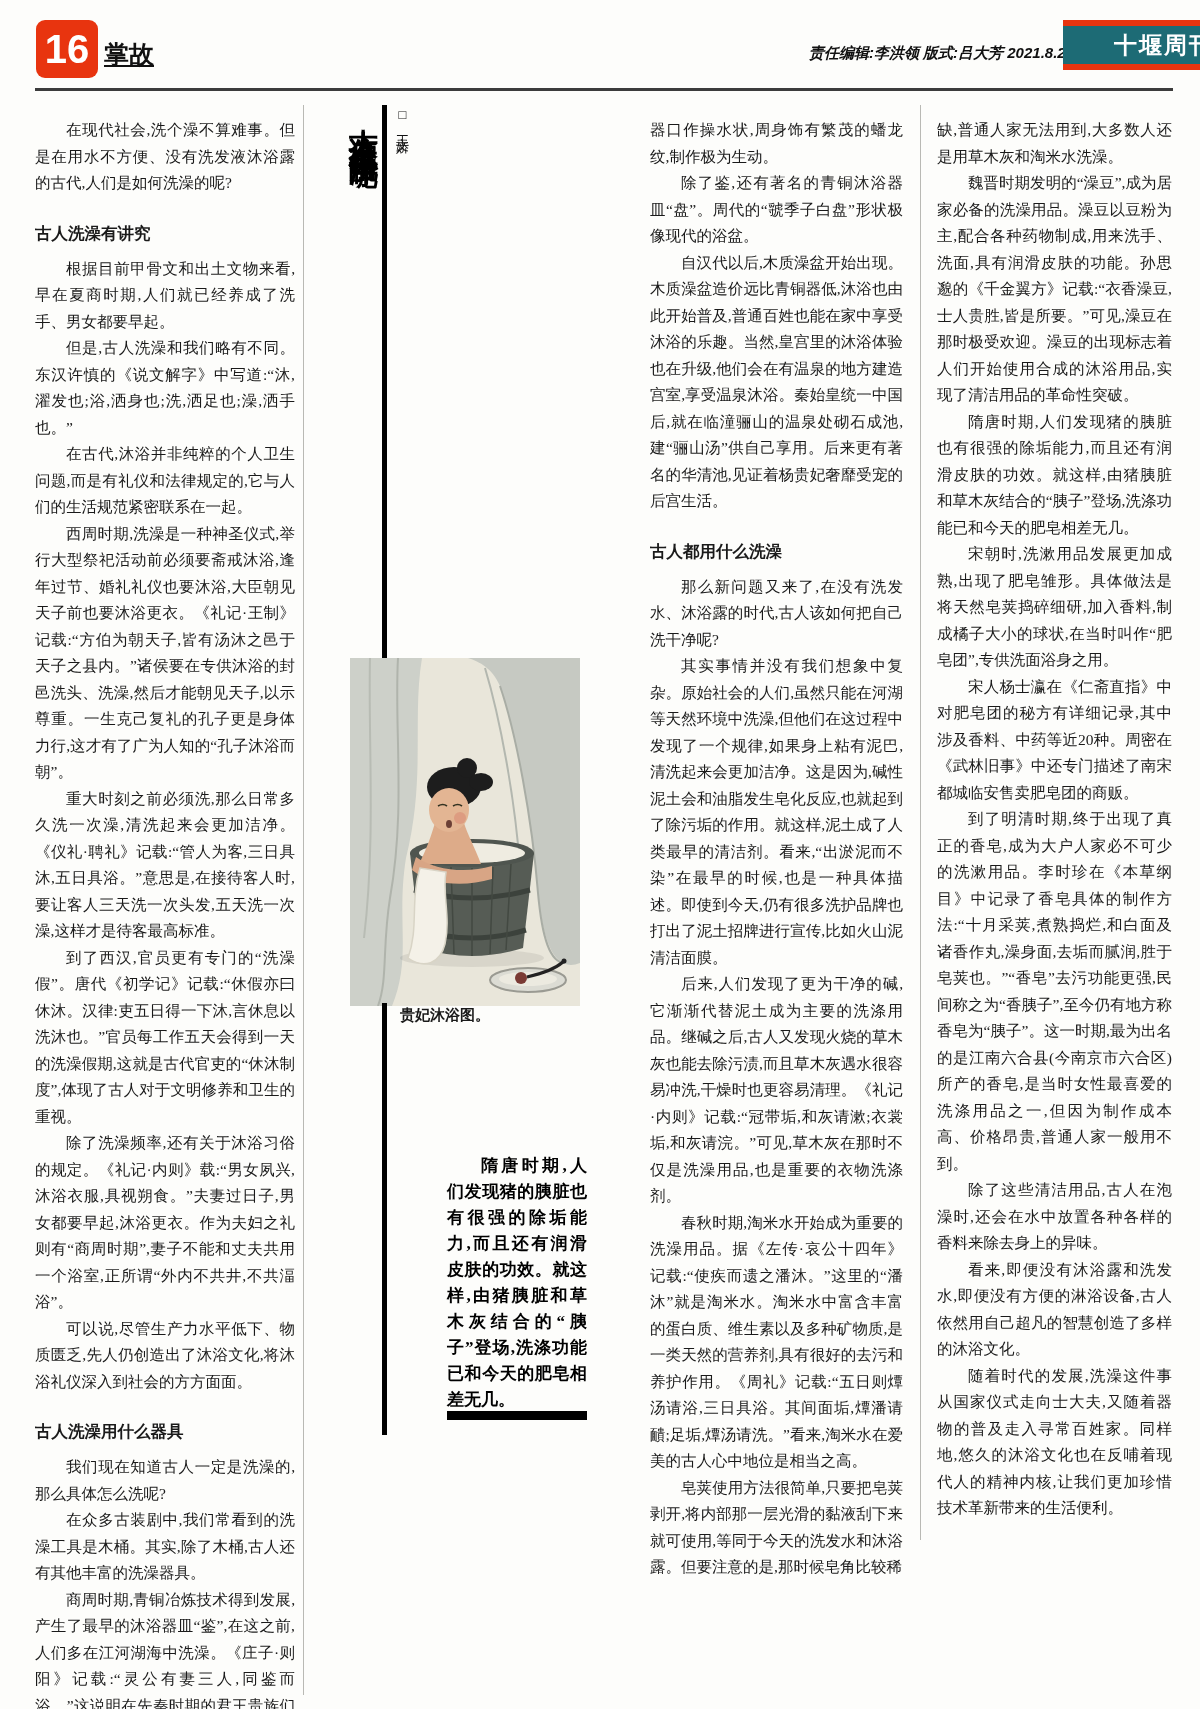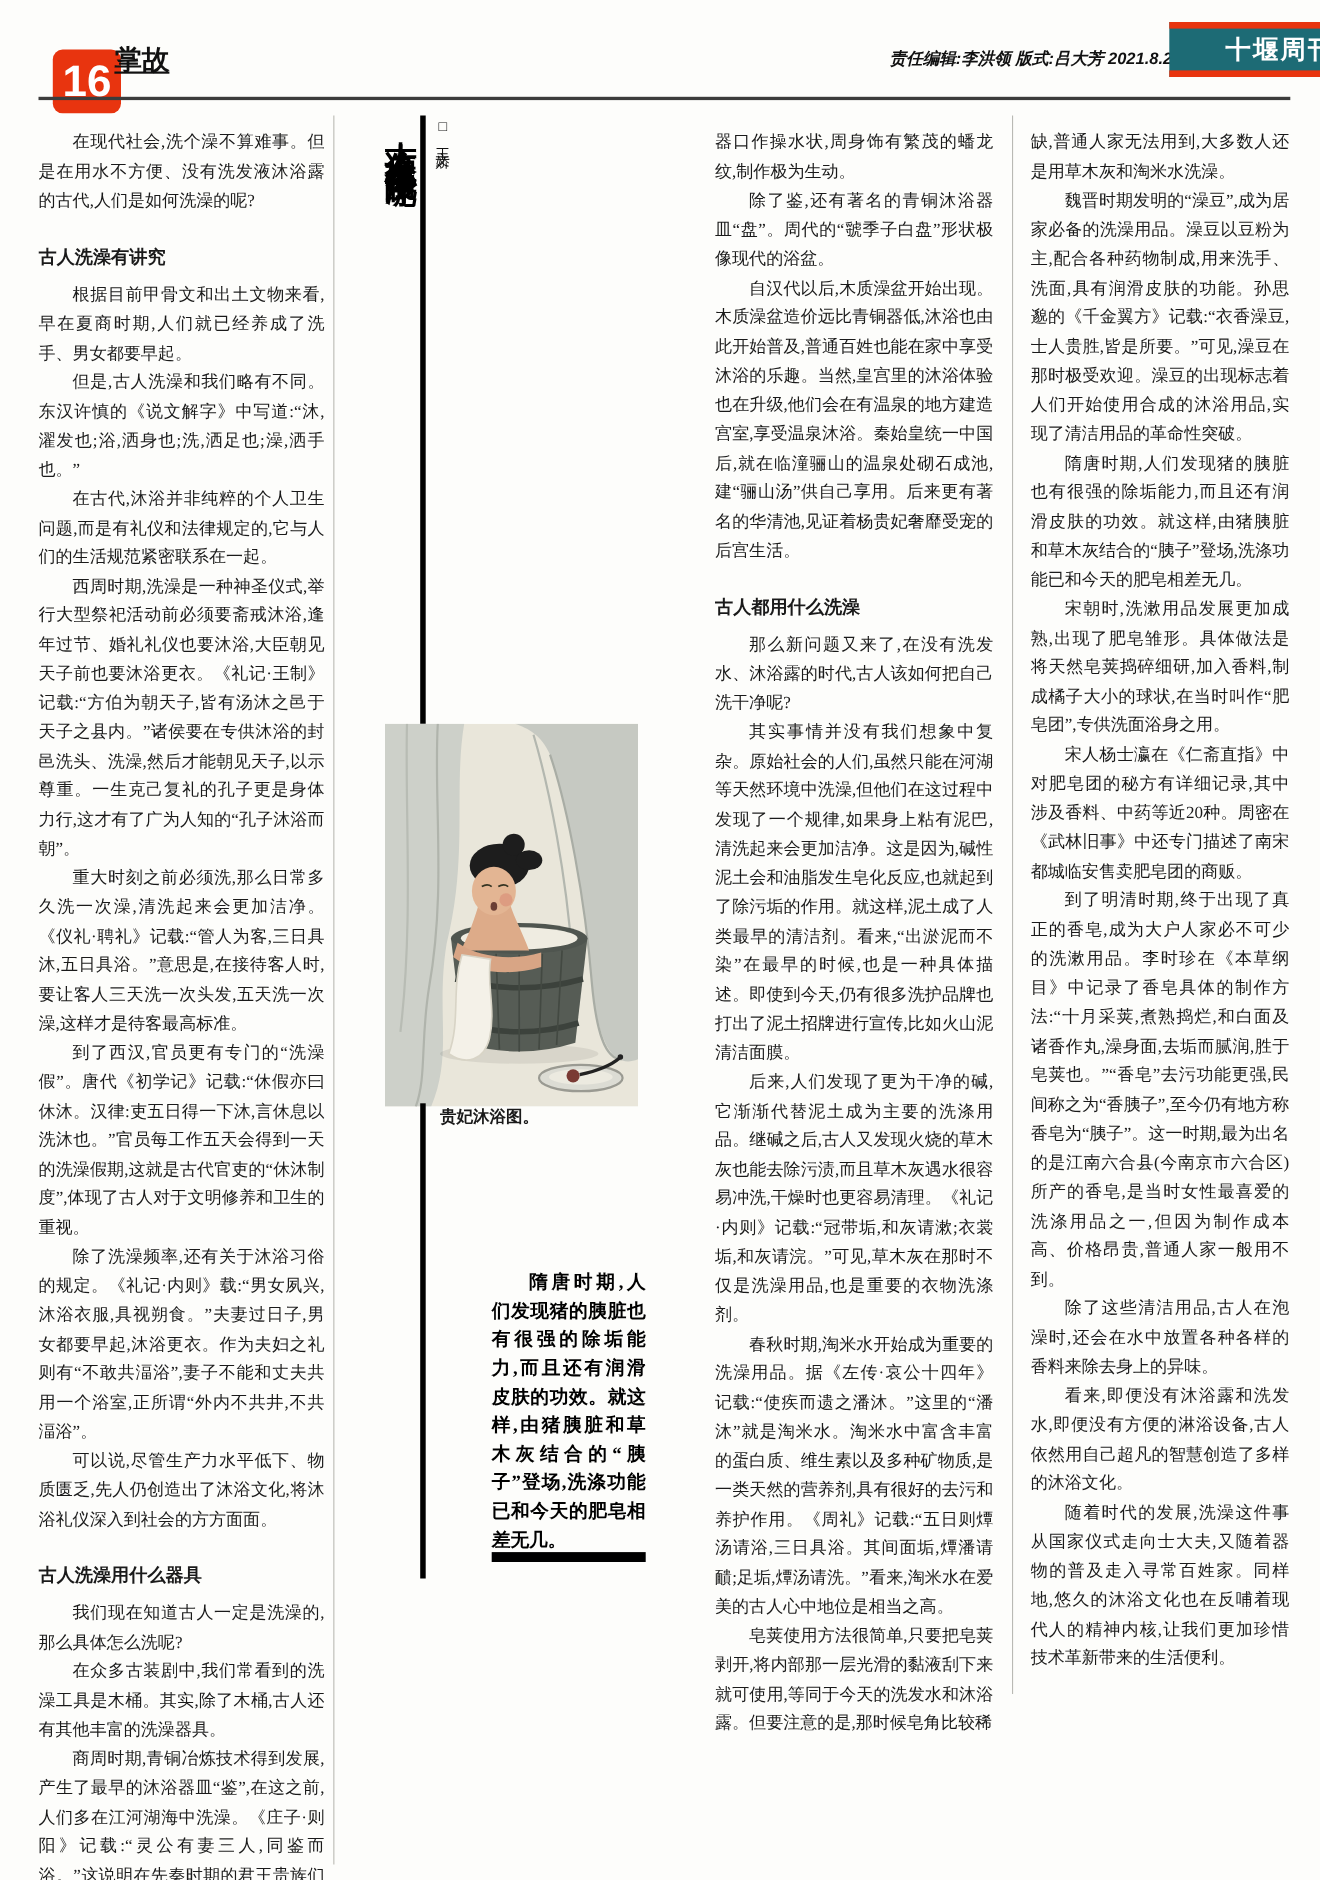--- a/index.html
+++ b/index.html
@@ -1,20 +1,20 @@
 <!DOCTYPE html>
 <html><head>
 <meta charset="utf-8">
 <style>
   html,body{margin:0;padding:0;background:#ffffff;}
   .page{position:relative;width:1200px;height:1709px;background:#fdfdfb;overflow:hidden;
         font-family:"Liberation Serif","DejaVu Serif",serif;color:#1a1a1a;}
   
-  .pagenum-box{position:absolute;left:48px;top:20px;width:62px;height:58px;background:#e8340f;
-        border-radius:9px;display:flex;align-items:center;justify-content:center;margin-top:25px;}
+  .pagenum-box{position:absolute;left:36px;top:20px;width:62px;height:58px;background:#e8340f;
+        border-radius:9px;display:flex;align-items:center;justify-content:center;}
   .pagenum-box span{color:#fff;font:700 40px "Liberation Sans","DejaVu Sans",sans-serif;}
   .section-title{position:absolute;left:104px;top:38px;font:700 25px "Liberation Sans","DejaVu Sans",sans-serif;color:#111;text-decoration:underline;}
   .editor-line{position:absolute;left:0;top:44px;width:1050px;text-align:right;
         font:italic 700 15px "Liberation Sans","DejaVu Sans",sans-serif;color:#111;padding-left:24px;}
   .masthead{position:absolute;left:1063px;top:20px;width:110px;height:38px;background:#1d6b75;
         border-top:6px solid #e8340f;border-bottom:6px solid #e8340f;
         display:flex;align-items:center;justify-content:center;padding-left:46px;}
   .masthead span{color:#fff;font:700 23px "Liberation Serif","DejaVu Serif",serif;letter-spacing:2px;}
   .header-rule{position:absolute;left:35px;top:88px;width:1138px;height:3px;background:#3c3c3c;}
   
@@ -60,21 +60,21 @@
 
   <div class="col col1">
       <p>在现代社会,洗个澡不算难事。但是在用水不方便、没有洗发液沐浴露的古代,人们是如何洗澡的呢?</p>
       <h3>古人洗澡有讲究</h3>
       <p>根据目前甲骨文和出土文物来看,早在夏商时期,人们就已经养成了洗手、男女都要早起。</p>
       <p>但是,古人洗澡和我们略有不同。东汉许慎的《说文解字》中写道:“沐,濯发也;浴,洒身也;洗,洒足也;澡,洒手也。”</p>
       <p>在古代,沐浴并非纯粹的个人卫生问题,而是有礼仪和法律规定的,它与人们的生活规范紧密联系在一起。</p>
       <p>西周时期,洗澡是一种神圣仪式,举行大型祭祀活动前必须要斋戒沐浴,逢年过节、婚礼礼仪也要沐浴,大臣朝见天子前也要沐浴更衣。《礼记·王制》记载:“方伯为朝天子,皆有汤沐之邑于天子之县内。”诸侯要在专供沐浴的封邑洗头、洗澡,然后才能朝见天子,以示尊重。一生克己复礼的孔子更是身体力行,这才有了广为人知的“孔子沐浴而朝”。</p>
       <p>重大时刻之前必须洗,那么日常多久洗一次澡,清洗起来会更加洁净。《仪礼·聘礼》记载:“管人为客,三日具沐,五日具浴。”意思是,在接待客人时,要让客人三天洗一次头发,五天洗一次澡,这样才是待客最高标准。</p>
       <p>到了西汉,官员更有专门的“洗澡假”。唐代《初学记》记载:“休假亦曰休沐。汉律:吏五日得一下沐,言休息以洗沐也。”官员每工作五天会得到一天的洗澡假期,这就是古代官吏的“休沐制度”,体现了古人对于文明修养和卫生的重视。</p>
-      <p>除了洗澡频率,还有关于沐浴习俗的规定。《礼记·内则》载:“男女夙兴,沐浴衣服,具视朔食。”夫妻过日子,男女都要早起,沐浴更衣。作为夫妇之礼则有“不敢共湢浴”,妻子不能和丈夫共用一个浴室,正所谓“外内不共井,不共湢浴”。</p>
+      <p>除了洗澡频率,还有关于沐浴习俗的规定。《礼记·内则》载:“男女夙兴,沐浴衣服,具视朔食。”夫妻过日子,男女都要早起,沐浴更衣。作为夫妇之礼则有“商周时期”,妻子不能和丈夫共用一个浴室,正所谓“外内不共井,不共湢浴”。</p>
       <p>可以说,尽管生产力水平低下、物质匮乏,先人仍创造出了沐浴文化,将沐浴礼仪深入到社会的方方面面。</p>
       <h3>古人洗澡用什么器具</h3>
       <p>我们现在知道古人一定是洗澡的,那么具体怎么洗呢?</p>
       <p>在众多古装剧中,我们常看到的洗澡工具是木桶。其实,除了木桶,古人还有其他丰富的洗澡器具。</p>
       <p>商周时期,青铜冶炼技术得到发展,产生了最早的沐浴器皿“鉴”,在这之前,人们多在江河湖海中洗澡。《庄子·则阳》记载:“灵公有妻三人,同鉴而浴。”这说明在先秦时期的君王贵族们已经使用青铜鉴来盛水沐浴。</p>
     </div>
   <div class="divider divider-left"></div>
 
   <div class="col2">
     <div class="v-title">古人该怎么把自己洗干净呢</div>

